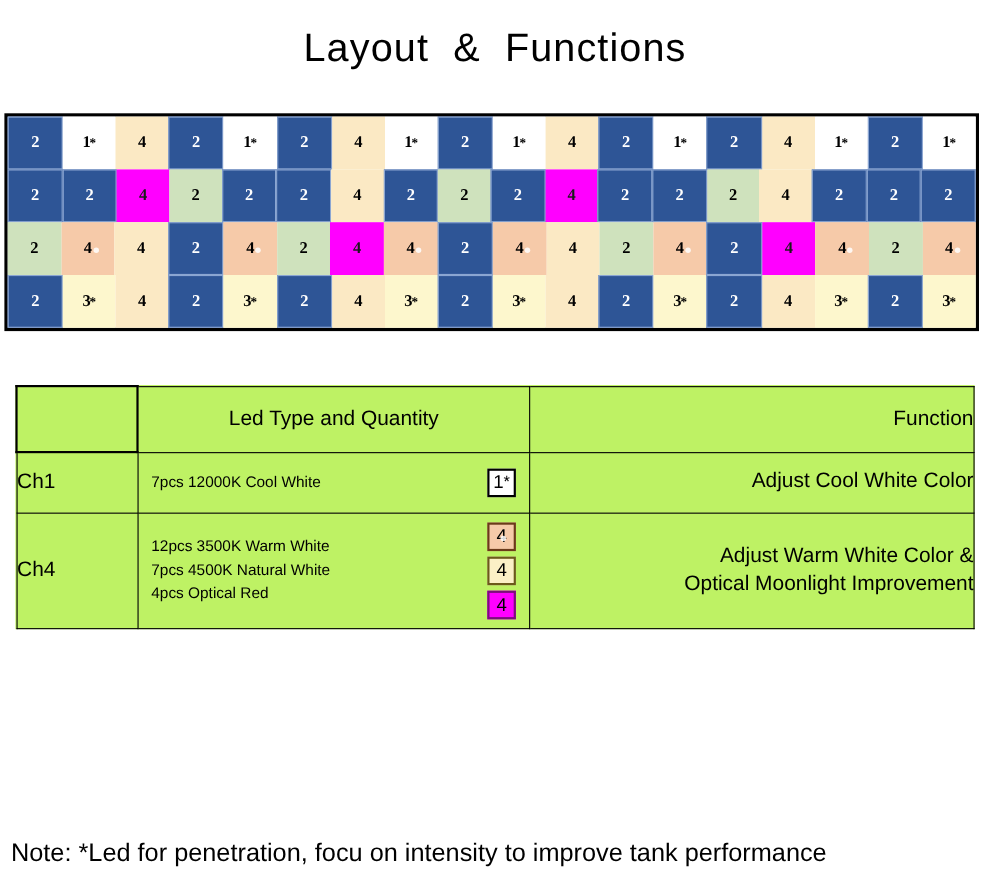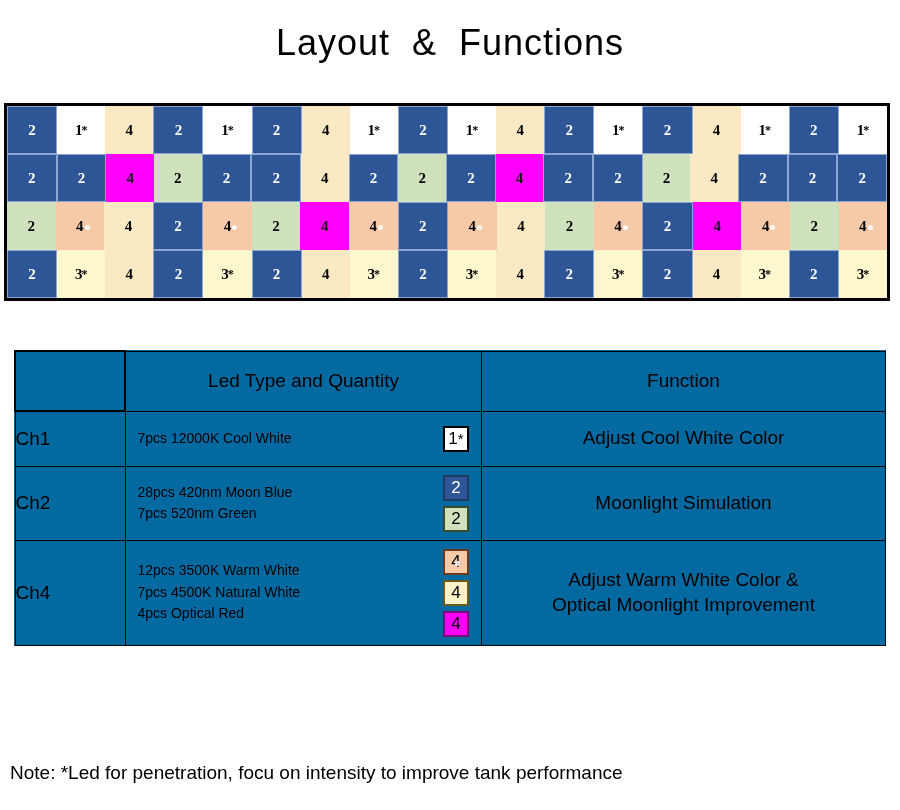--- a/index.html
+++ b/index.html
@@ -63,33 +63,33 @@
     background:#ffffff;opacity:.85;
     right:30%;top:48%;
     z-index:1;
   }
 
   
   #spec-table{
     position:absolute;left:14px;top:350px;
     width:872px;
     border-collapse:collapse;
-    background:#0369a1;
+    background:#bef264;
   }
   #spec-table td{
     border:1px solid #000;
     padding:0;
     vertical-align:middle;
     font-size:19px;
     font-weight:400;
   }
   #spec-table .outer{border-width:2px;}
   .col-ch{width:108px;text-align:left;}
   .col-led{width:355px;}
-  .col-fn{text-align:center;padding-left:12px;}
+  .col-fn{text-align:right;padding-left:12px;}
 
   .hdr{ text-align:center;font-size:22px;height:58px;}
   .ch-label{font-size:21px;}
 
   .ledcell-inner{
     display:flex;align-items:center;justify-content:space-between;
     padding:8px 12px 8px 12px;
     box-sizing:border-box;
     min-height:54px;
   }
@@ -113,21 +113,21 @@
   .badge.c-cream{border-color:#6b5a1a;background:#fbf0c6;color:#000;}
   .badge.c-magenta{border-color:#7a0f7a;background:#ff00ff;color:#000;}
   .badge.c-white{border-color:#000;background:#fff;color:#000;}
   .badge .bstar{font-size:15px;}
 
   .fn-lines div{white-space:nowrap;line-height:1.3;}
 
   
   #note{
     position:absolute;left:10px;top:762px;
-    font-size:19px;
+    font-size:23px;
     white-space:nowrap;
   }
 </style>
 </head>
 <body>
 
 <div id="title">Layout  &amp;  Functions</div>
 
 <div id="led-grid">
     <div class="led-row">
@@ -368,64 +368,40 @@
         <span class="star">*</span>
       </div>
     </div>
   </div>
 
 <table id="spec-table">
   <tbody>
       <tr>
         <td class="col-ch hdr outer"></td>
         <td class="col-led hdr">Led Type and Quantity</td>
-        <td class="col-fn hdr" style="text-align: center;">Function</td>
+        <td class="col-fn hdr" style="text-align: right;">Function</td>
       </tr>
       <tr>
         <td class="col-ch ch-label">Ch1</td>
         <td class="col-led">
           <div class="ledcell-inner">
             <div class="texts">
               <div>7pcs 12000K Cool White</div>
             </div>
             <div class="badges">
               <div class="badge c-white">
                 <span>1</span>
                 <span class="bstar">*</span>
               </div>
             </div>
           </div>
         </td>
         <td class="col-fn">
           <div class="fn-lines">
             <div>Adjust Cool White Color</div>
-          </div>
-        </td>
-      </tr>
-      <tr>
-        <td class="col-ch ch-label">Ch2</td>
-        <td class="col-led">
-          <div class="ledcell-inner">
-            <div class="texts">
-              <div>28pcs 420nm Moon Blue</div>
-              <div>7pcs 520nm Green</div>
-            </div>
-            <div class="badges">
-              <div class="badge c-blue">
-                <span>2</span>
-              </div>
-              <div class="badge c-green">
-                <span>2</span>
-              </div>
-            </div>
-          </div>
-        </td>
-        <td class="col-fn">
-          <div class="fn-lines">
-            <div>Moonlight Simulation</div>
           </div>
         </td>
       </tr>
       <tr>
         <td class="col-ch ch-label">Ch4</td>
         <td class="col-led">
           <div class="ledcell-inner">
             <div class="texts">
               <div>12pcs 3500K Warm White</div>
               <div>7pcs 4500K Natural White</div>

